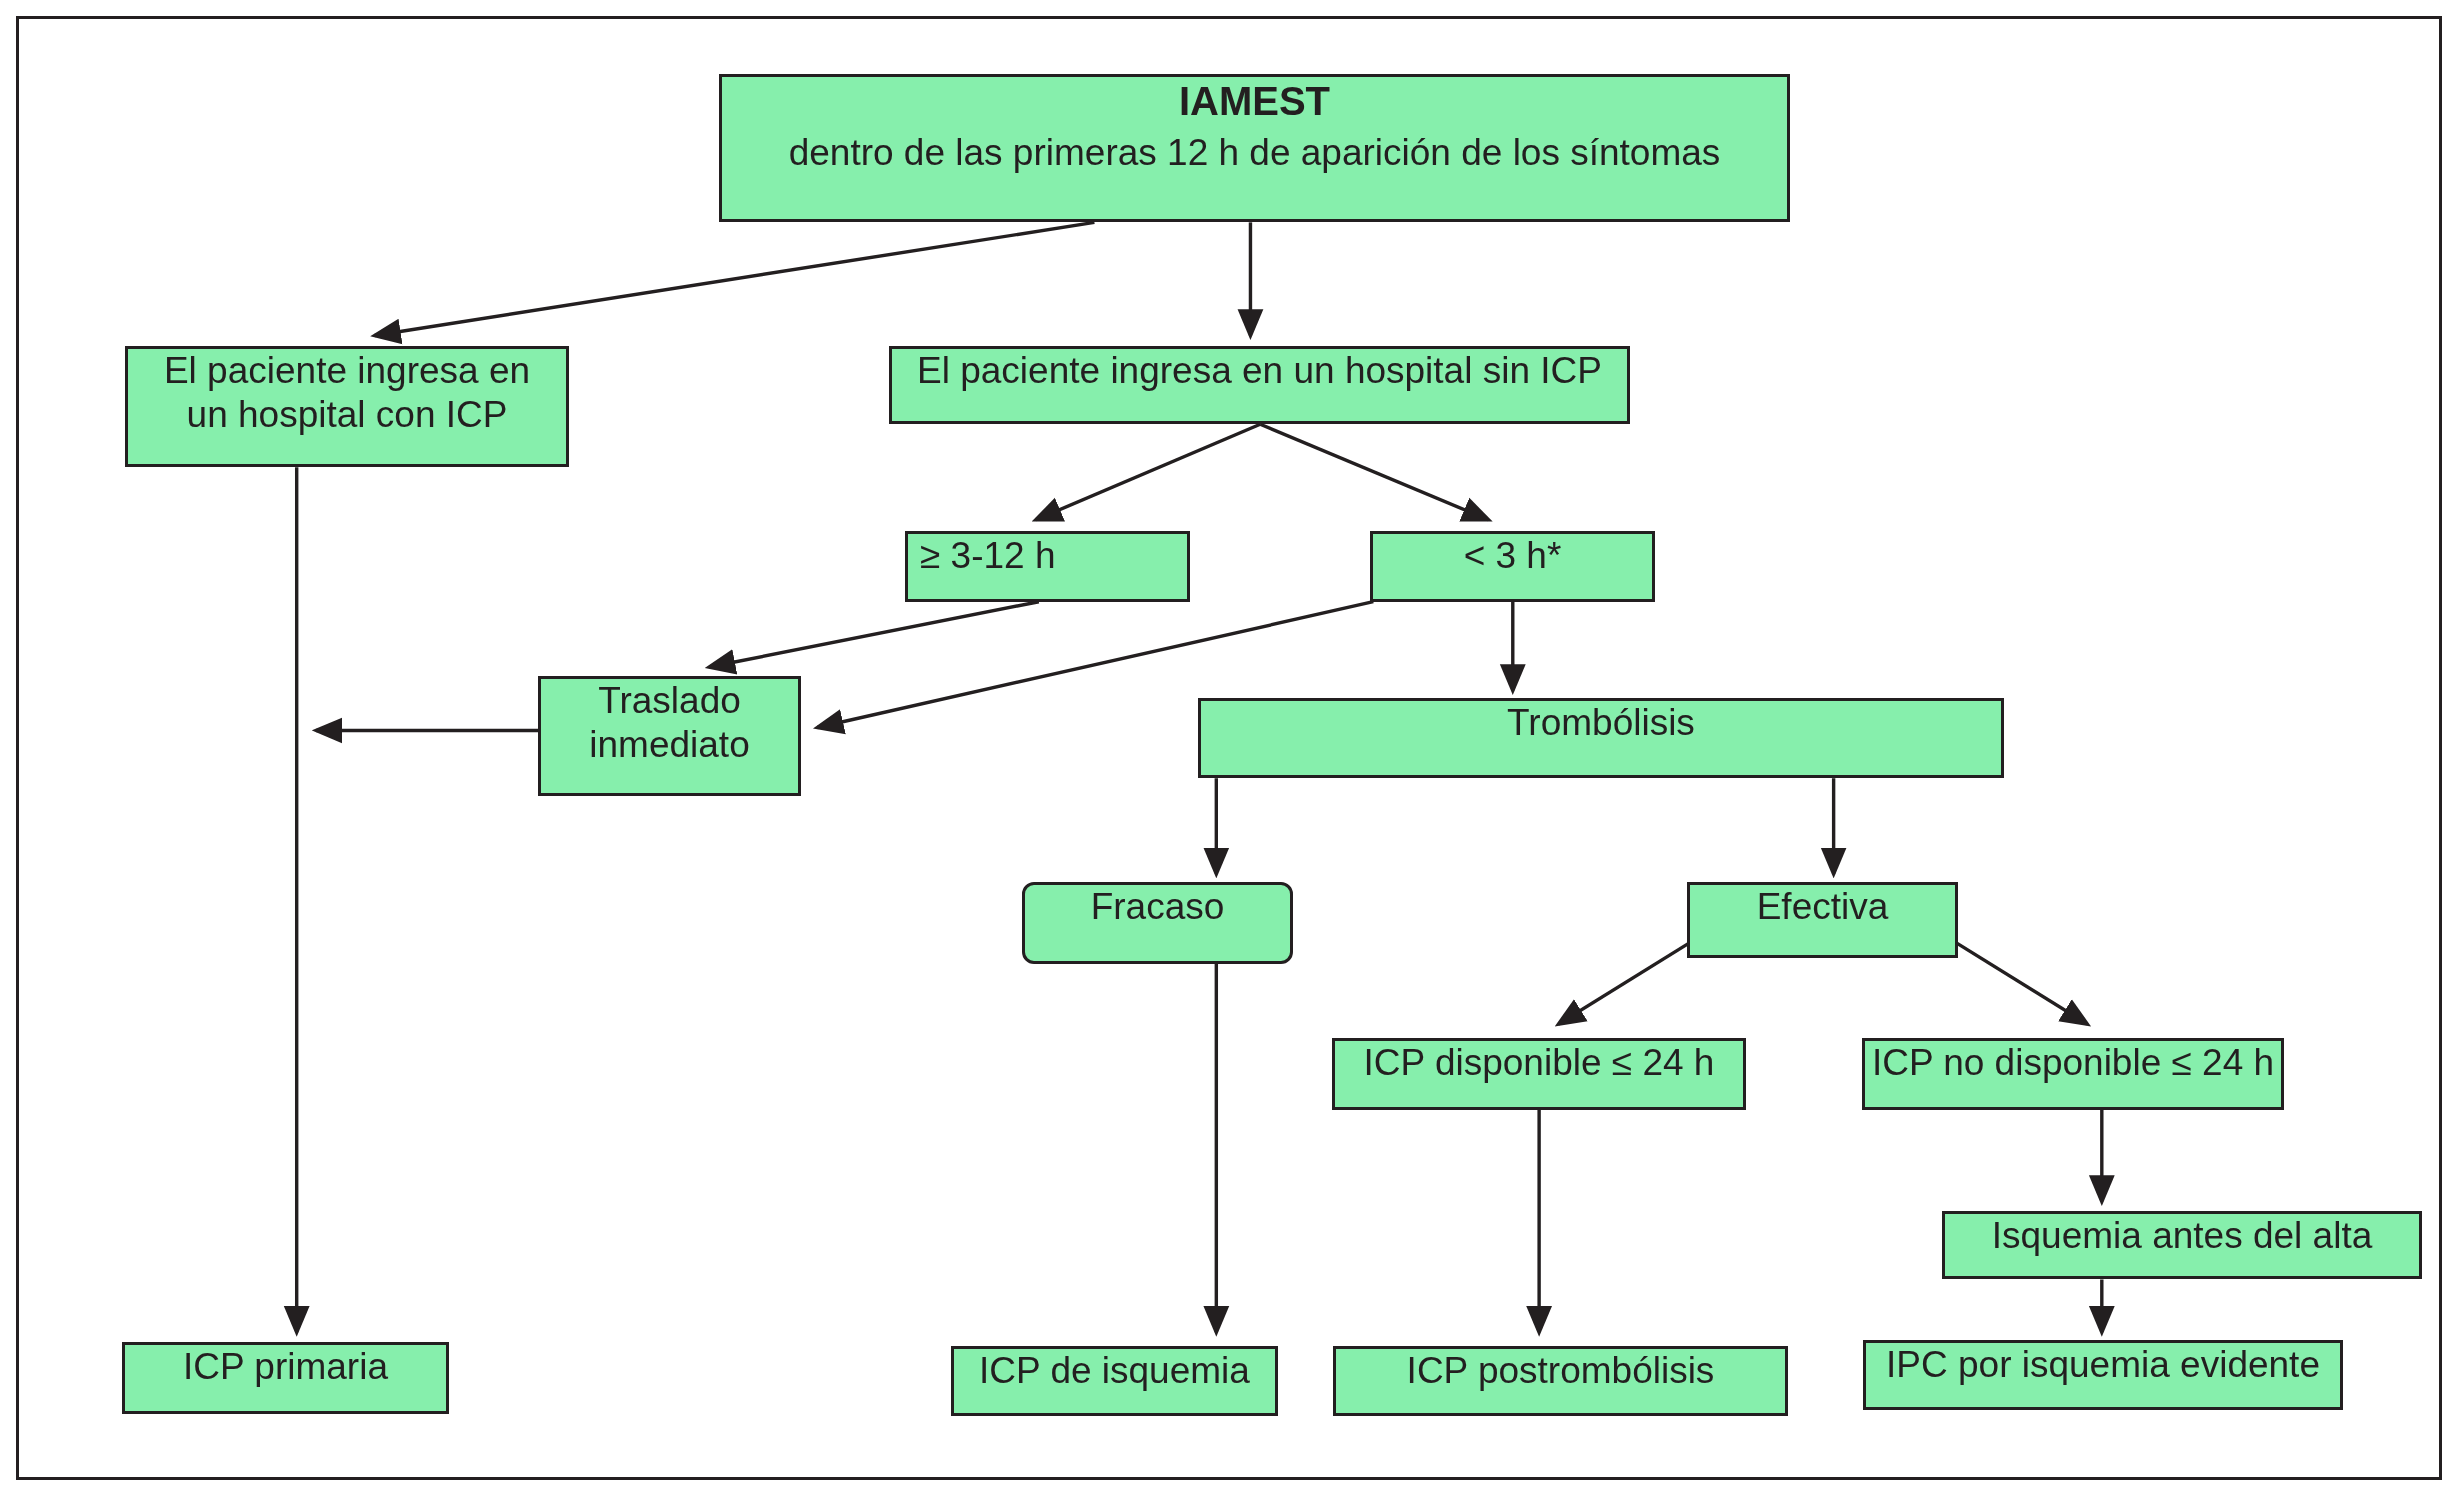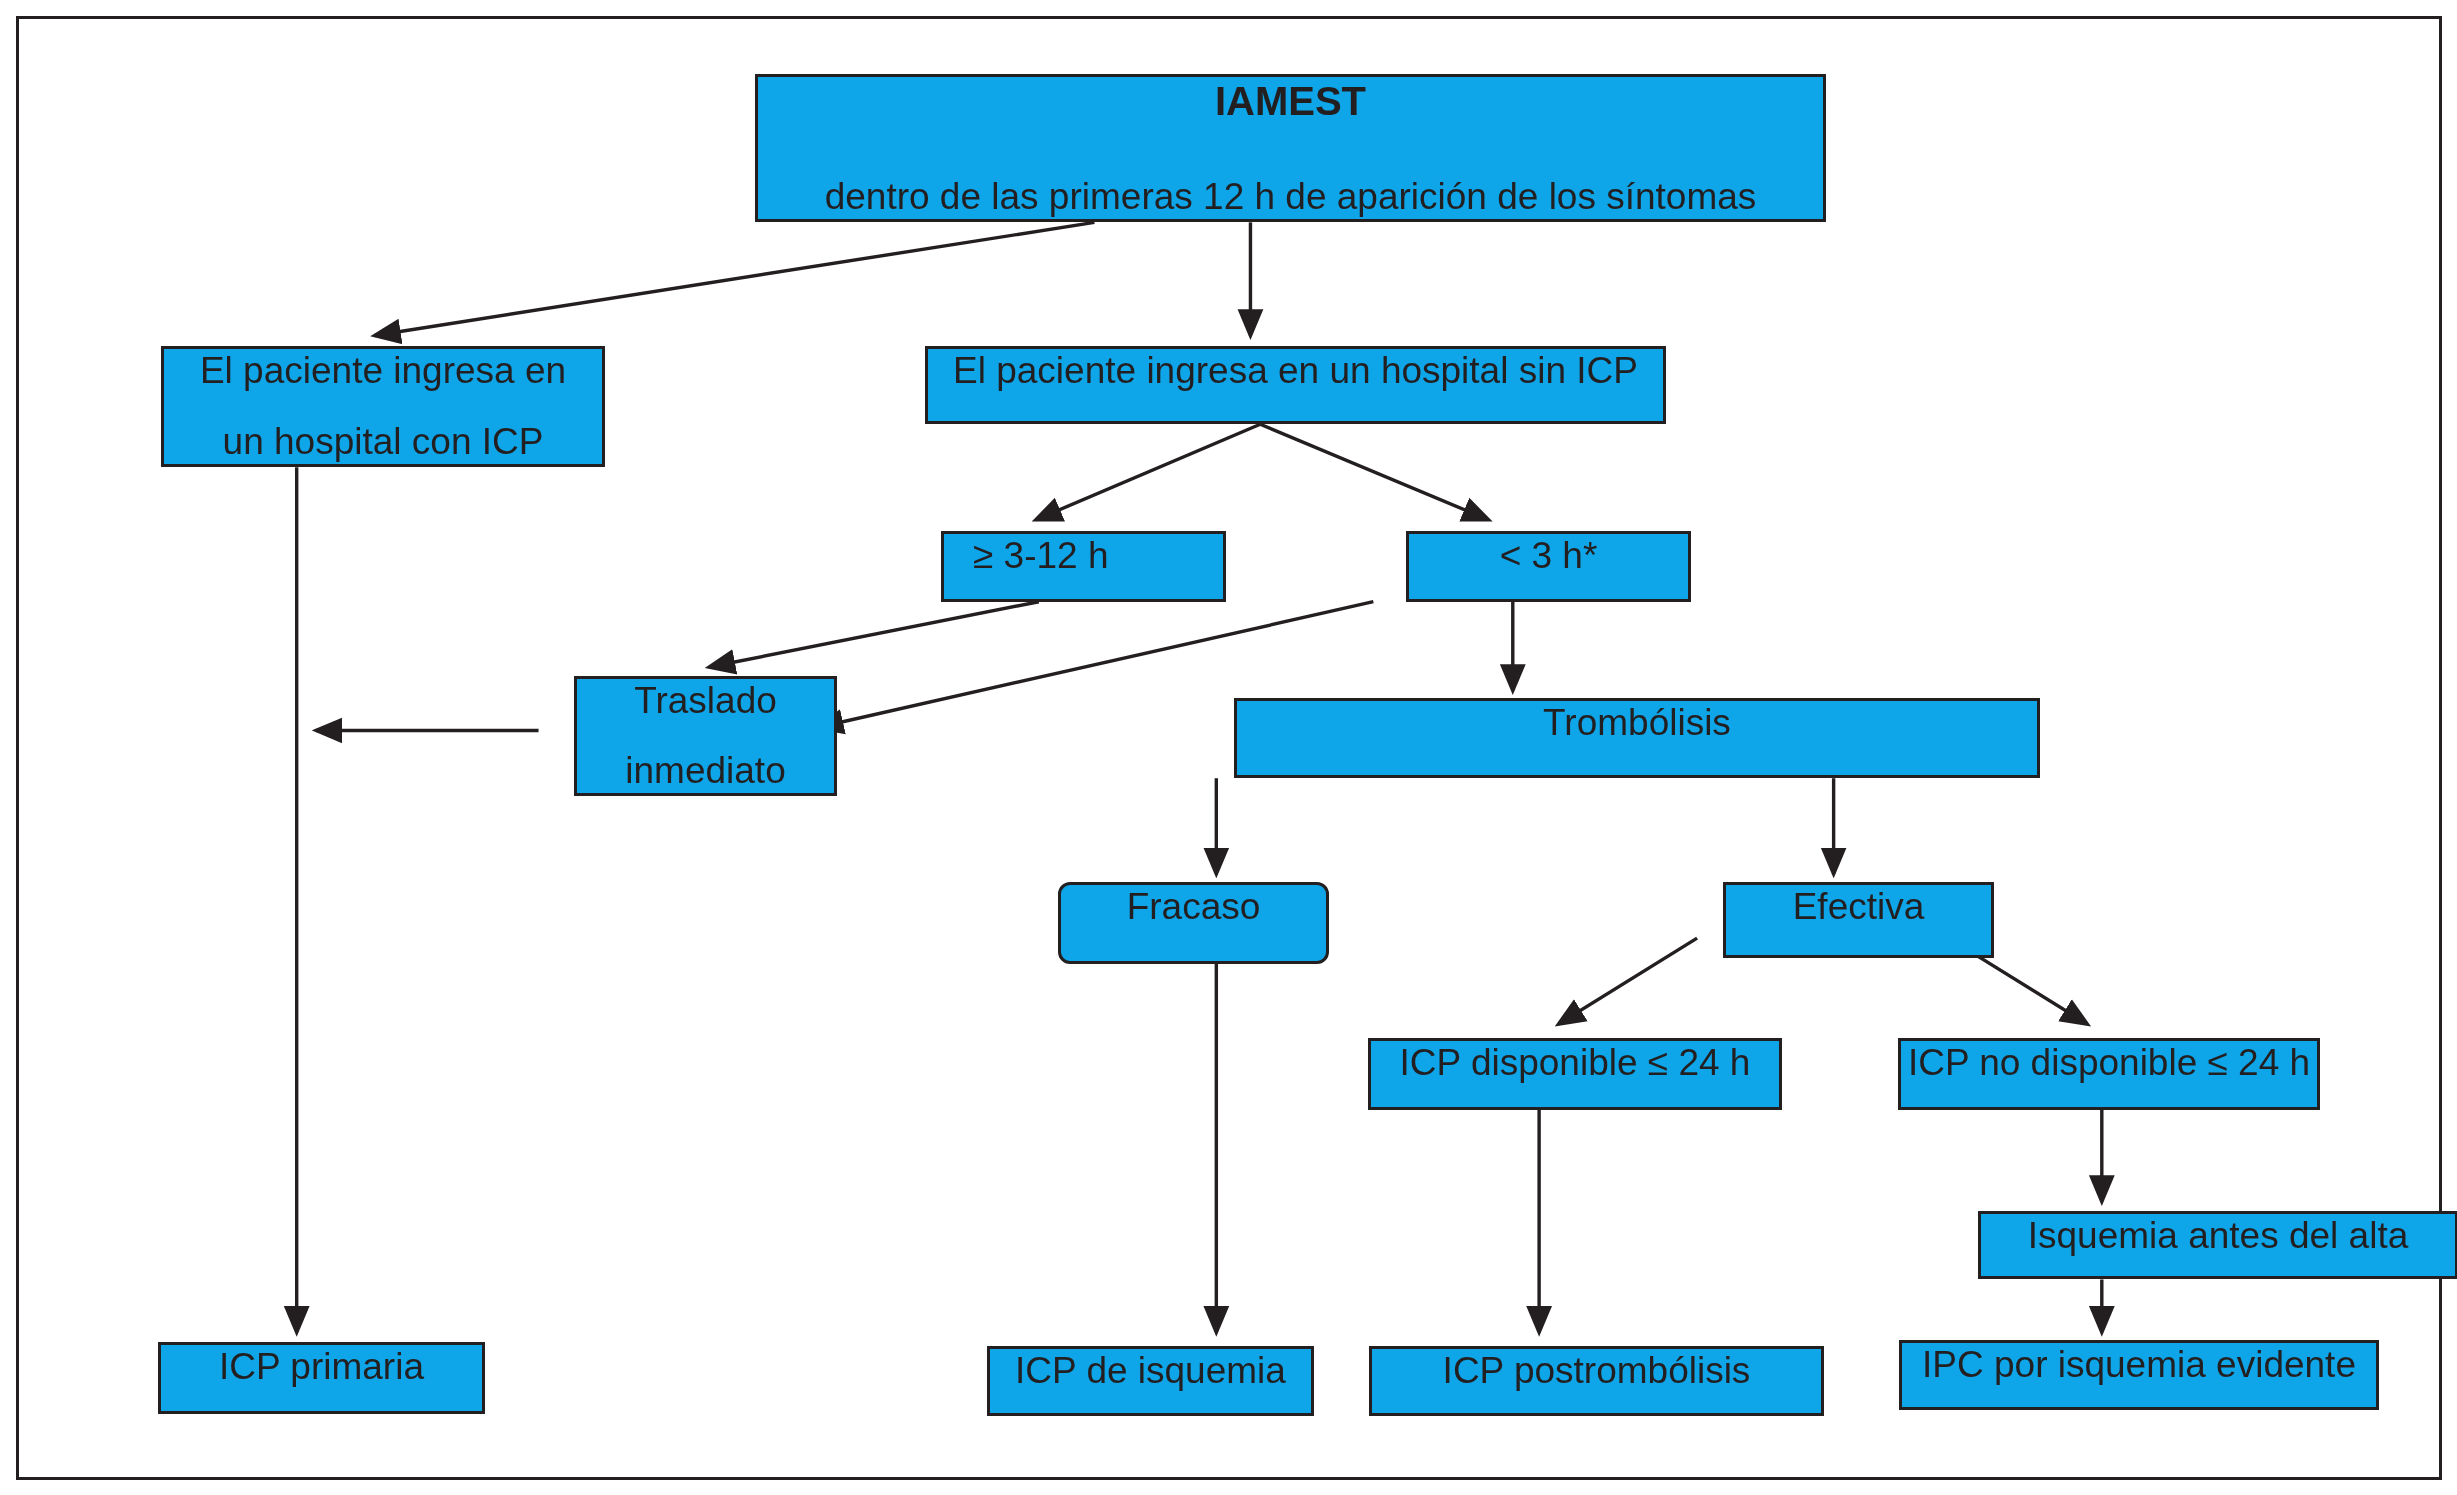--- a/index.html
+++ b/index.html
@@ -15,34 +15,33 @@
   }
   .frame {
     position: absolute;
     left: 15.6px; top: 15.6px;
     width: 2426px; height: 1464px;
     border: 3.9px solid #231f20;
   }
   .node {
     position: absolute;
     border: 3.9px solid #231f20;
-    background: #0ea5e9;
+    background: #86efac;
     display: flex;
     flex-direction: column;
     align-items: center;
-    justify-content: space-between;
+    justify-content: flex-start;
     text-align: center;
     font-size: 37px;
     line-height: 1.2;
     color: #231f20;
-    margin-left: 36px;
   }
   .node .t { white-space: nowrap; display: block; }
   .node .title { font-weight: bold; font-size: 40px; margin-bottom: 5.9px; }
-  .node.left-align { align-items: flex-start; text-align: left; padding-left: 29px; }
+  .node.left-align { align-items: flex-start; text-align: left; padding-left: 12px; }
   svg.wires { position: absolute; left: 0; top: 0; width: 2458px; height: 1495px; }
   svg.wires line { stroke: #231f20; stroke-width: 3.5px; }
 </style>
 </head>
 <body>
 
 <div class="canvas">
 
   <div class="frame"></div>
 

